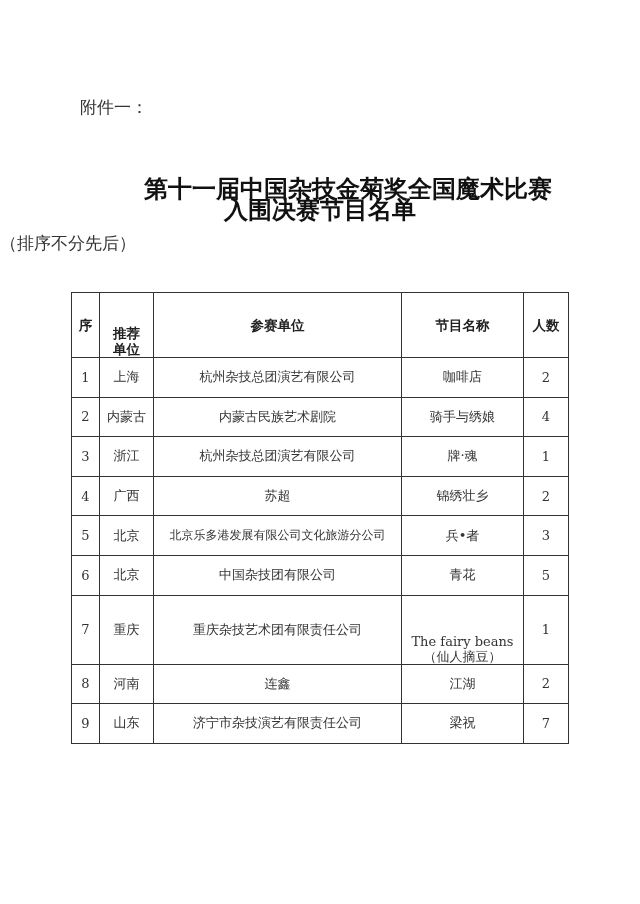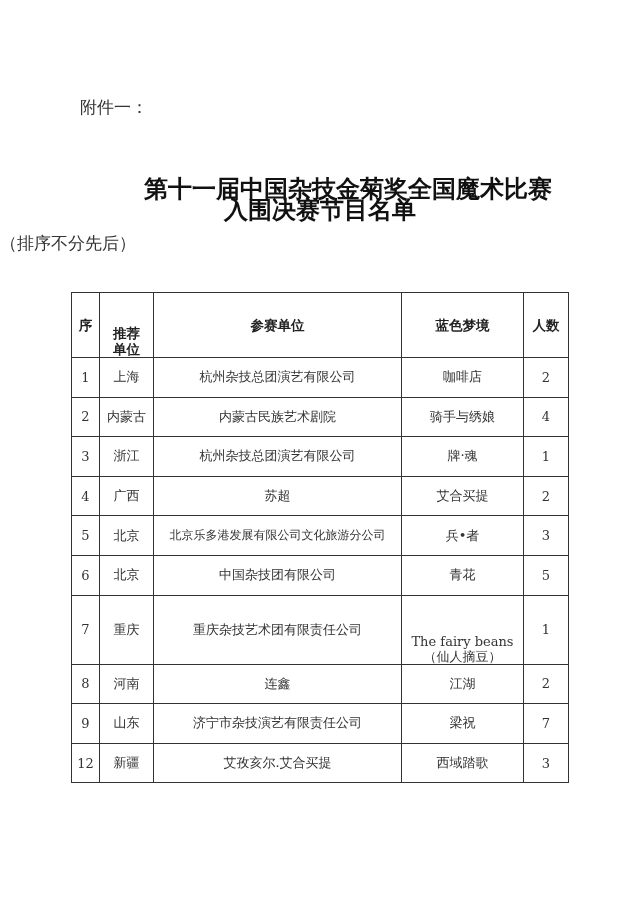--- a/index.html
+++ b/index.html
@@ -41,21 +41,21 @@
       <col class="c2">
       <col class="c3">
       <col class="c4">
       <col class="c5">
   </colgroup>
   <thead>
     <tr>
       <th>序</th>
       <th><span style="display:inline-block;width:28px;margin-top:32px;">推荐单位</span></th>
       <th>参赛单位</th>
-      <th>蓝色梦境</th>
+      <th>节目名称</th>
       <th>人数</th>
     </tr>
   </thead>
   <tbody>
     <tr>
       <td>1</td>
       <td>上海</td>
       <td>杭州杂技总团演艺有限公司</td>
       <td>咖啡店</td>
       <td>2</td>
@@ -71,21 +71,21 @@
       <td>3</td>
       <td>浙江</td>
       <td>杭州杂技总团演艺有限公司</td>
       <td>牌·魂</td>
       <td>1</td>
     </tr>
     <tr>
       <td>4</td>
       <td>广西</td>
       <td>苏超</td>
-      <td>艾合买提</td>
+      <td>锦绣壮乡</td>
       <td>2</td>
     </tr>
     <tr>
       <td>5</td>
       <td>北京</td>
       <td style="font-size:12px;">北京乐多港发展有限公司文化旅游分公司</td>
       <td>兵•者</td>
       <td>3</td>
     </tr>
     <tr>
@@ -112,21 +112,14 @@
       <td>江湖</td>
       <td>2</td>
     </tr>
     <tr>
       <td>9</td>
       <td>山东</td>
       <td>济宁市杂技演艺有限责任公司</td>
       <td>梁祝</td>
       <td>7</td>
     </tr>
-    <tr>
-      <td>12</td>
-      <td>新疆</td>
-      <td>艾孜亥尔.艾合买提</td>
-      <td>西域踏歌</td>
-      <td>3</td>
-    </tr>
   </tbody>
 </table>
 
 </body></html>

